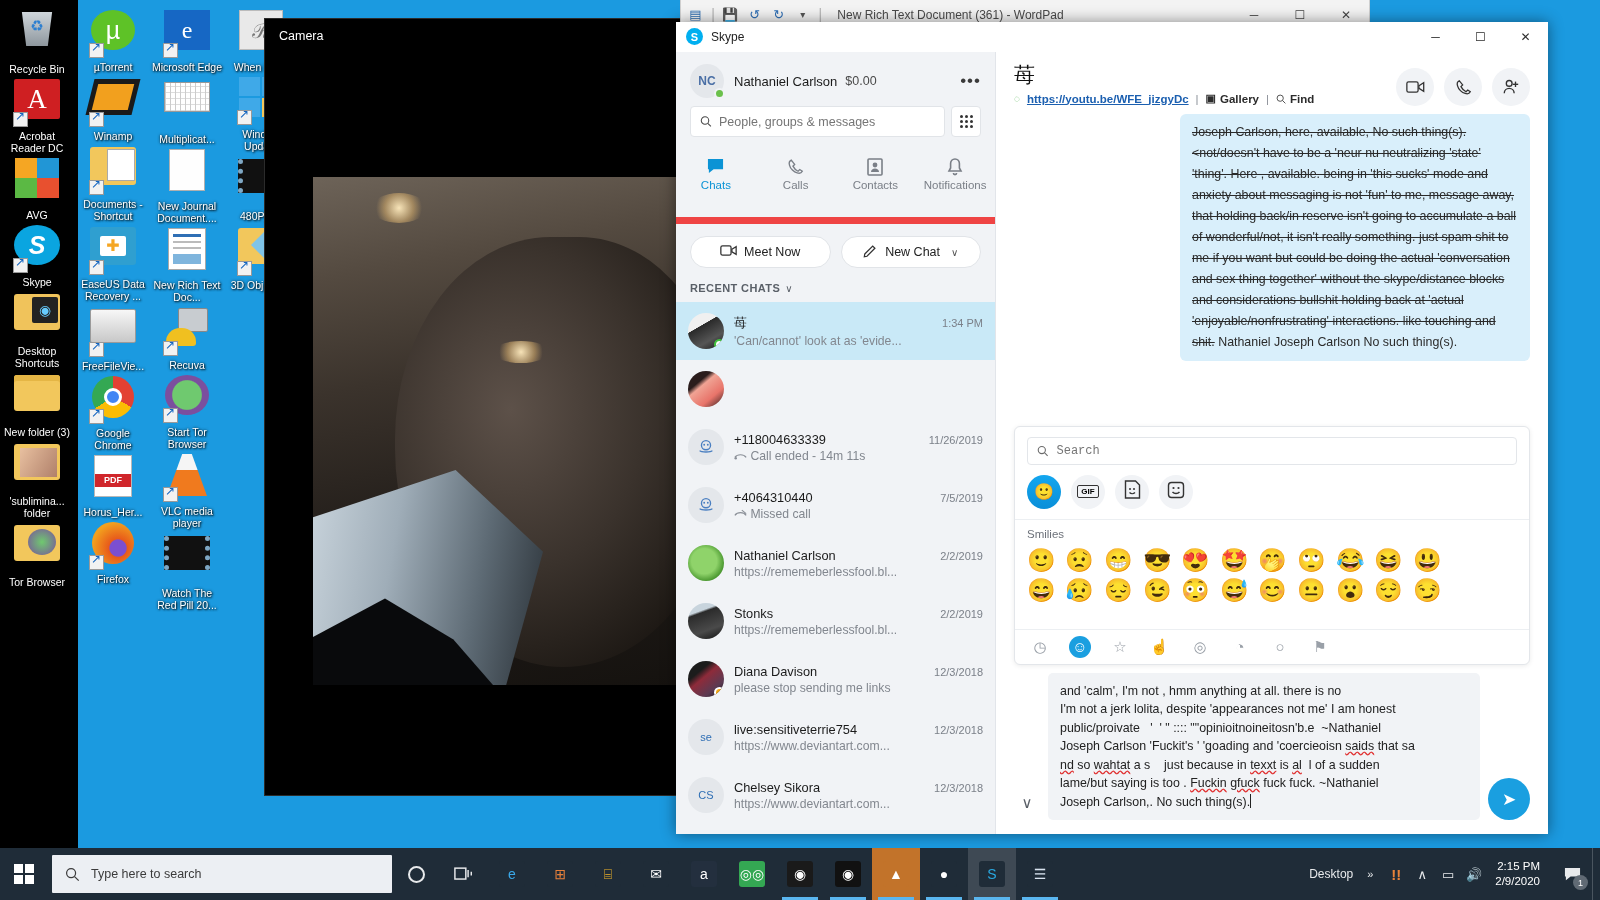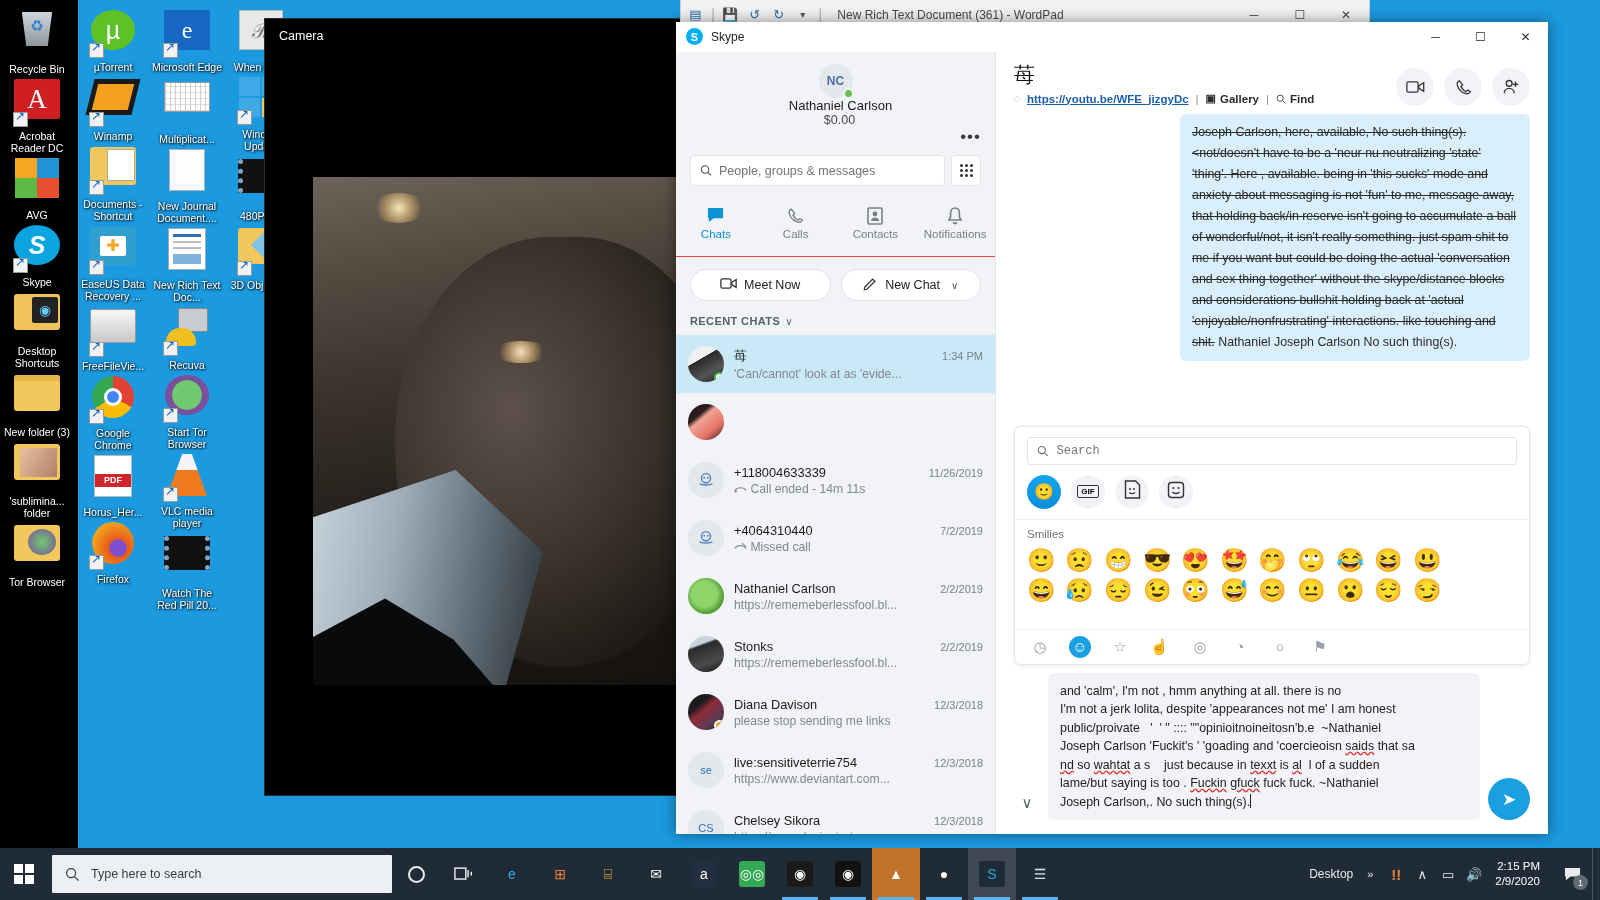--- a/index.html
+++ b/index.html
@@ -105,21 +105,21 @@
     width: 45px; height: 30px; display: flex; align-items: center; justify-content: center;
     font-size: 12px; color: #2b2b2b;
   }
   #skype-body { flex: 1; display: flex; min-height: 0; }
 
   
   #sk-left {
     width: 320px; background: #f1f3f6; display: flex; flex-direction: column;
     border-right: 1px solid #e2e5ea;
   }
-  #sk-profile { display: flex; align-items: center; padding: 12px 14px 8px 14px; flex-direction: column; }
+  #sk-profile { display: flex; align-items: center; padding: 12px 14px 8px 14px; }
   #sk-avatar {
     width: 34px; height: 34px; border-radius: 50%; background: #e4e7eb;
     color: #4a6fa5; font-size: 12px; font-weight: 600;
     display: flex; align-items: center; justify-content: center; position: relative;
   }
   #sk-presence {
     position: absolute; right: -1px; bottom: -1px; width: 11px; height: 11px;
     border-radius: 50%; background: #6bc04b; border: 2px solid #f1f3f6;
   }
   #sk-pname { font-size: 13px; color: #1b1b1b; margin-left: 10px; }
@@ -134,21 +134,21 @@
   #sk-search input {
     border: none; outline: none; font-size: 12.5px; color: #555;
     font-family: "Liberation Sans", sans-serif; width: 100%; background: transparent;
   }
   #sk-dialpad {
     width: 30px; height: 31px; background: #fff; border: 1px solid #e1e4e8;
     border-radius: 4px; display: flex; align-items: center; justify-content: center;
   }
   .dots3 { display: grid; grid-template-columns: repeat(3,3px); gap: 2px; }
   .dots3 i { width: 3px; height: 3px; background: #333; border-radius: 50%; display: block; }
-  #sk-tabs { display: flex; border-bottom: 1px solid #ef4444; padding: 2px 0 8px 0; }
+  #sk-tabs { display: flex; border-bottom: 7px solid #ef4444; padding: 2px 0 18px 0; }
   .sk-tab {
     flex: 1; text-align: center; padding: 7px 0 8px 0; font-size: 11.5px; color: #7a7f87;
   }
   .sk-tab.active { color: #0b93d5; }
   .sk-tab .ti { height: 21px; display: flex; align-items: center; justify-content: center; margin-bottom: 2px; }
   #sk-actions { display: flex; gap: 10px; padding: 12px 14px; }
   .sk-pill {
     flex: 1; height: 32px; border-radius: 16px; background: #fff; border: 1px solid #e1e4e8;
     display: flex; align-items: center; justify-content: center; gap: 7px;
     font-size: 12.5px; color: #222;
@@ -695,21 +695,21 @@
                 <svg width="20" height="20" viewBox="0 0 22 22">
                   <circle cx="11" cy="9" r="5" fill="none" stroke="#4a7fc1" stroke-width="1.5"></circle>
                   <path d="M4 15c2 2 12 2 14 0" fill="none" stroke="#4a7fc1" stroke-width="1.5"></path>
                   <circle cx="9" cy="8.5" r="1" fill="#4a7fc1"></circle>
                   <circle cx="13" cy="8.5" r="1" fill="#4a7fc1"></circle>
                 </svg>
               </div>
               <div class="c-mid">
                 <div class="c-top">
                   <span class="c-name">+4064310440</span>
-                  <span class="c-time">7/2/2019</span>
+                  <span class="c-time">7/5/2019</span>
                 </div>
                 <div class="c-sub"><svg width="13" height="10" viewBox="0 0 15 11" style="vertical-align:-1px">
                     <path d="M1 7c3-4 10-4 13 0" fill="none" stroke="#8a8f97" stroke-width="1.4"></path>
                     <line x1="9" y1="1" x2="14" y2="5" stroke="#8a8f97" stroke-width="1.3"></line>
                   </svg> Missed call</div>
               </div>
             </div>
             <div class="chat-row">
               <div class="c-av" style="background:radial-gradient(circle at 45% 45%,#8fd36a 0 45%,#4e9b33 70%,#2f6b1f 100%);"></div>
               <div class="c-mid">

